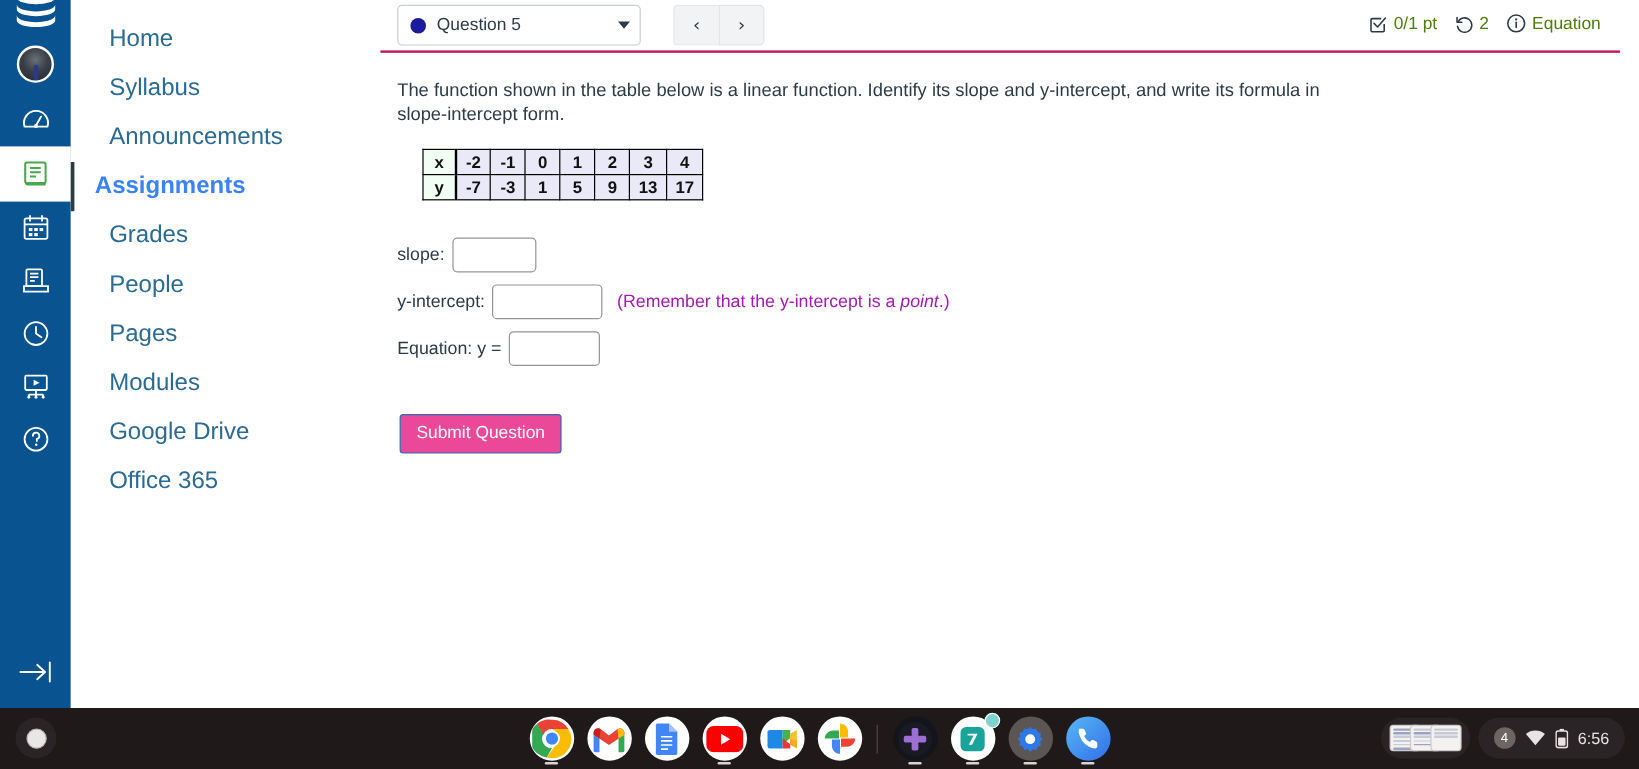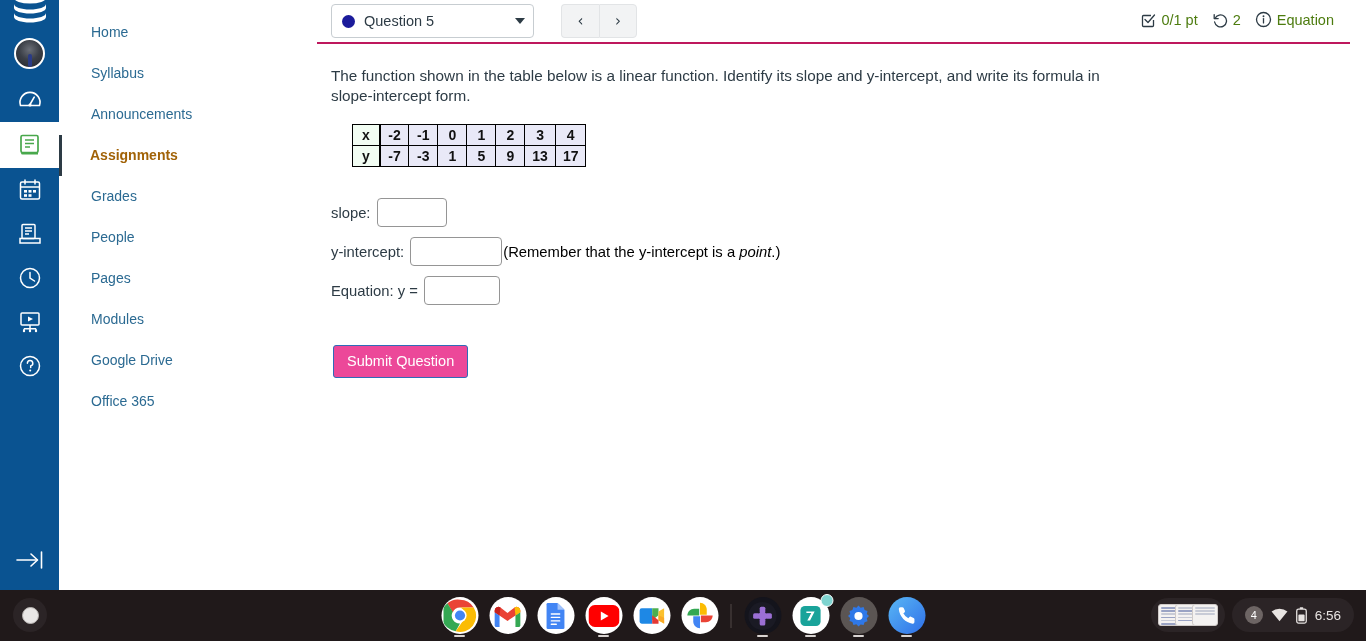--- a/index.html
+++ b/index.html
@@ -48,31 +48,31 @@
   
   .coursenav {
     position: absolute; left: 59px; top: 0;
     width: 240px; height: 590px;
     background: #ffffff;
     padding-top: 12px;
   }
   .cn-item {
     display: block;
     padding: 8px 0 8px 32px;
-    font-size: 14px;
+    font-size: 20px;
     line-height: 25px;
     color: #2b6a92;
     text-decoration: none;
     white-space: nowrap;
   }
   .cn-item.active {
-    color: #a16207;
+    color: #3b82f6;
     font-weight: bold;
     border-left: 3px solid #2d3b45;
-    padding-left: 28px;
+    padding-left: 17px;
   }
 
   
   .content {
     position: absolute; left: 299px; top: 0;
     width: 1067px; height: 590px;
     background: #ffffff;
   }
 
   .qheader {
@@ -167,21 +167,21 @@
     border: 1px solid #959595; border-radius: 4px;
     background: #ffffff;
     font-family: "Liberation Sans", sans-serif;
     font-size: 14px;
     padding: 0 6px;
     outline: none;
   }
   .ainput.w-slope { width: 70px; }
   .ainput.w-yint  { width: 92px; }
   .ainput.w-eq    { width: 76px; }
-  .ahint { margin-left: 1px; font-size: 14.8px; color: #000000; }
+  .ahint { margin-left: 12px; font-size: 14.8px; color: #a21caf; }
   .ahint i { font-style: italic; }
 
   .submitrow { margin-top: 40px; margin-left: 2px; }
   .submitbtn {
     background: #ec4899;
     color: #ffffff;
     border: 1px solid #2f6bb8;
     border-radius: 3px;
     font-family: "Liberation Sans", sans-serif;
     font-size: 14.5px;

